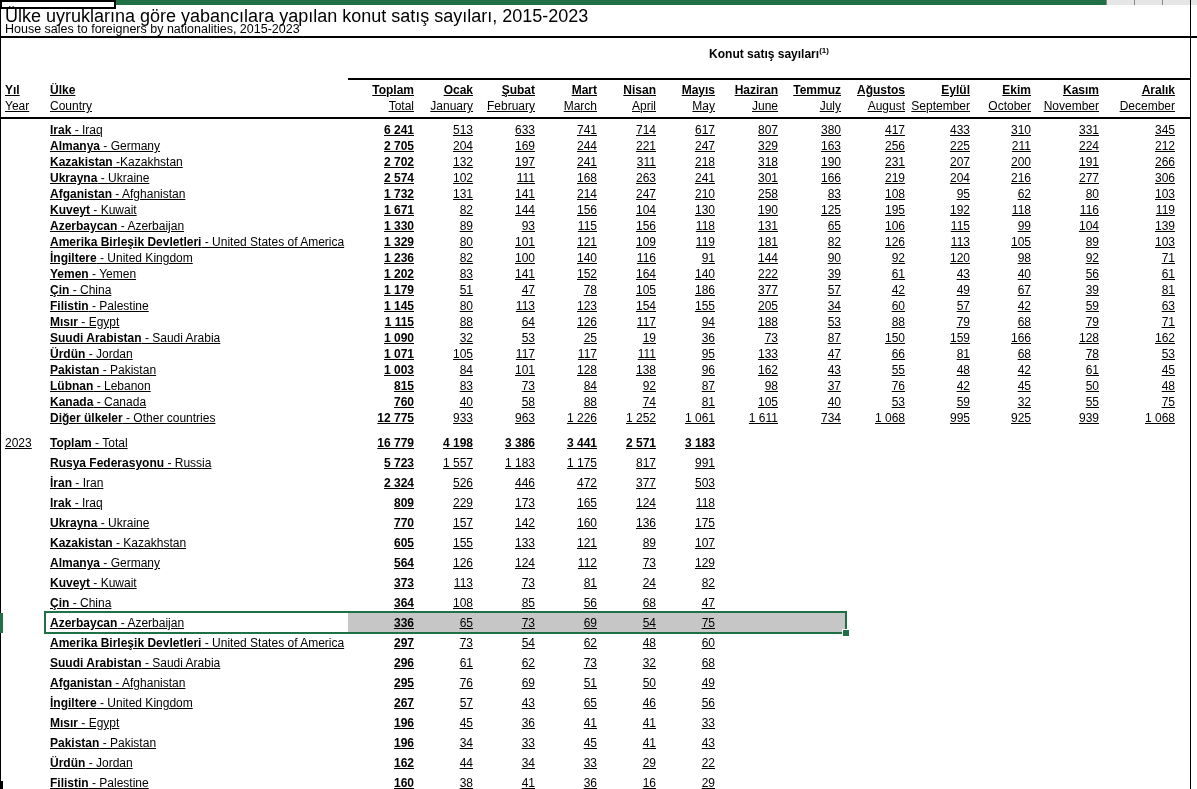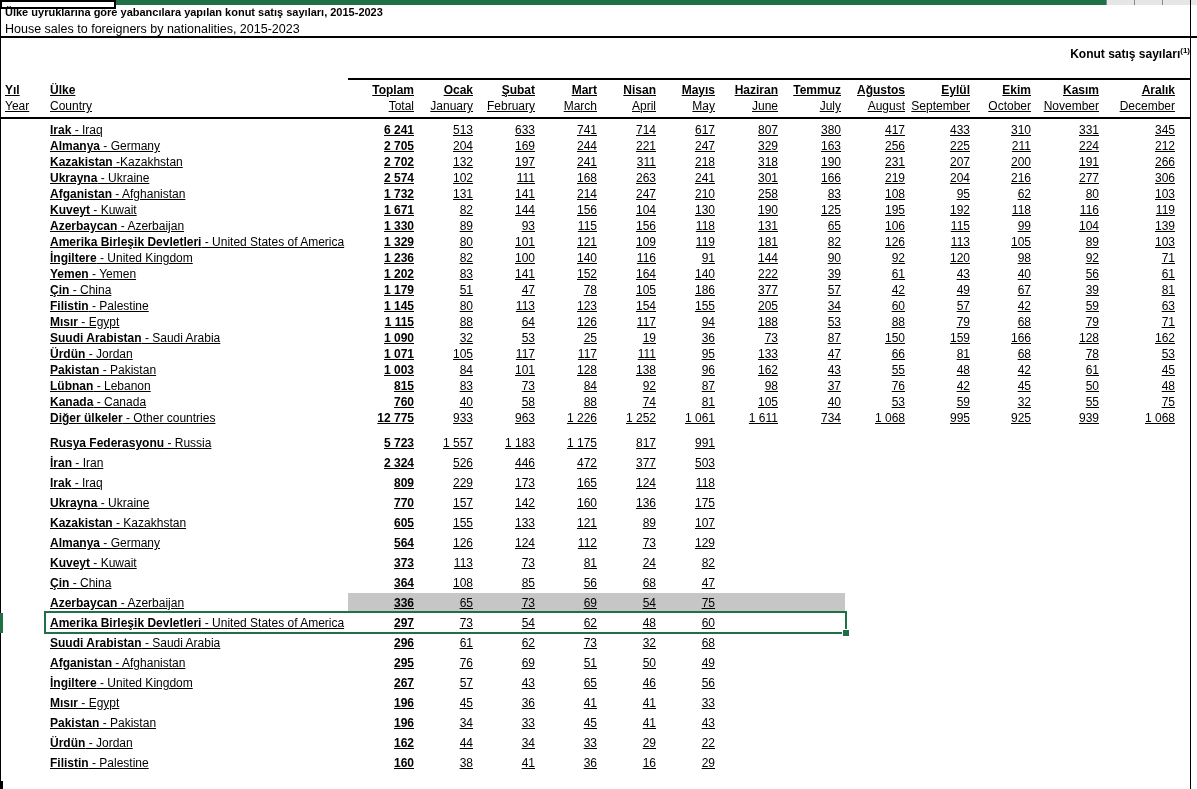--- a/index.html
+++ b/index.html
@@ -10,25 +10,25 @@
   }
   
   .greenbar{position:absolute;left:0;top:0;width:1106px;height:5px;}
   .graystrip{position:absolute;left:1106px;top:0;width:91px;height:5px;background:#e6e6e6;
     background-image:repeating-linear-gradient(90deg,#8a8a8a 0 1px,#e6e6e6 1px 28px);}
   .topbox{position:absolute;left:0;top:0;width:116px;height:9px;background:#fff;border:2px solid #000;box-sizing:border-box;}
   .vline-left{position:absolute;left:0;top:8px;width:1px;height:781px;background:#000;}
   .vline-left-nub{position:absolute;left:0;top:781px;width:3px;height:8px;background:#000;}
   .vline-right{position:absolute;left:1190px;top:0;width:1px;height:789px;background:#000;}
 
-  .title{position:absolute;left:5px;top:6px;font-size:11px;font-weight:bold;white-space:nowrap;}
+  .title{position:absolute;left:5px;top:6px;font-size:18px;font-weight:normal;white-space:nowrap;}
   .subtitle{position:absolute;left:5px;top:22px;font-size:12.5px;white-space:nowrap;}
   .rule-title{position:absolute;left:0;top:36px;width:1197px;height:2px;background:#000;}
 
-  .group-hdr-tr{position:absolute;left:348px;top:46px;width:842px;text-align:right;font-weight:bold;white-space:nowrap;}
+  .group-hdr-tr{position:absolute;left:348px;top:46px;width:842px;text-align:center;font-weight:bold;white-space:nowrap;}
   .group-hdr-en{position:absolute;left:348px;top:62px;width:842px;text-align:center;white-space:nowrap;}
   .group-hdr-tr sup,.group-hdr-en sup{font-size:8px;}
   .rule-months{position:absolute;left:348px;top:78px;width:842px;height:2px;background:#000;}
   .rule-under-hdr{position:absolute;left:0;top:117px;width:1190px;height:2px;background:#000;}
 
   table{border-collapse:collapse;table-layout:fixed;width:1197px;text-decoration:underline;}
   td{padding:0 4px 0 0;text-align:right;white-space:nowrap;overflow:hidden;font-size:12px;vertical-align:middle;}
   td.lbl{text-align:left;padding-left:5px;padding-right:0;}
   td.yr{text-align:left;padding-left:5px;padding-right:0;}
   .hdr-table{position:absolute;left:0;top:82px;}
@@ -504,20 +504,38 @@
         <col style="width: 63px;">
         <col style="width: 64px;">
         <col style="width: 65px;">
         <col style="width: 61px;">
         <col style="width: 68px;">
         <col style="width: 76px;">
         <col style="width: 18px;">
       </colgroup>
     <tbody id="s2-body">
         <tr>
+          <td class="yr">2023</td>
+          <td class="lbl"><span class="b">Toplam</span><span> - Total</span></td>
+          <td class="b">16 779</td>
+          <td class="b">4 198</td>
+          <td class="b">3 386</td>
+          <td class="b">3 441</td>
+          <td class="b">2 571</td>
+          <td class="b">3 183</td>
+          <td class="b"></td>
+          <td class="b"></td>
+          <td class="b"></td>
+          <td class="b"></td>
+          <td class="b"></td>
+          <td class="b"></td>
+          <td class="b"></td>
+          <td></td>
+        </tr>
+        <tr>
           <td class="yr"></td>
           <td class="lbl"><span class="b">Rusya Federasyonu</span><span> - Russia</span></td>
           <td class="b">5 723</td>
           <td>1 557</td>
           <td>1 183</td>
           <td>1 175</td>
           <td>817</td>
           <td>991</td>
           <td></td>
           <td></td>

